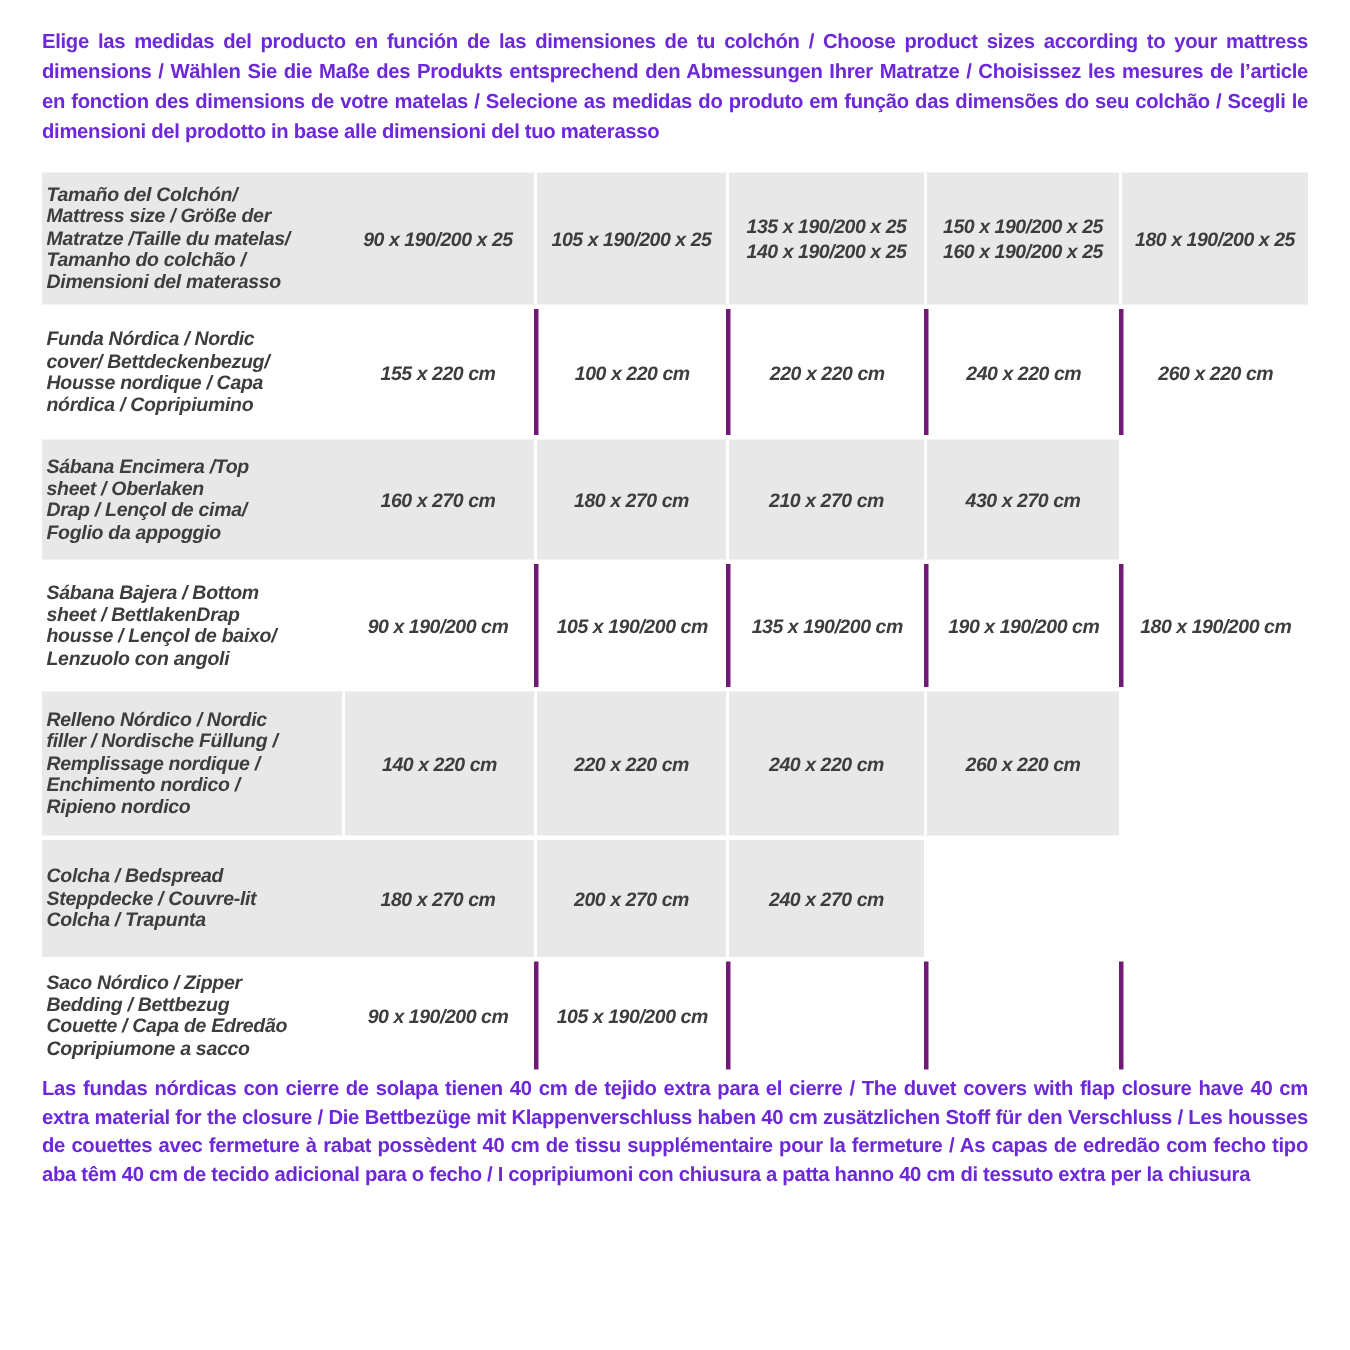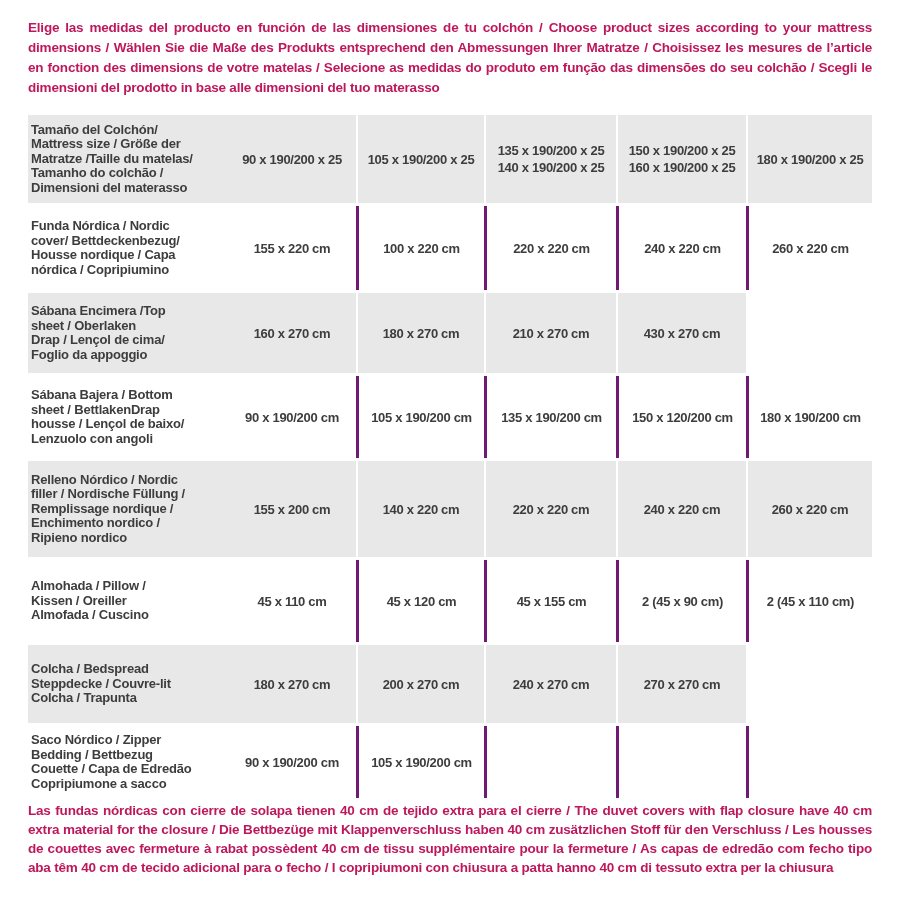--- a/index.html
+++ b/index.html
@@ -12,21 +12,21 @@
     width: 900px; height: 900px;
     padding: 18px 28px 10px 28px;
     color: #3d3d3d;
   }
   .intro, .footer-note {
     font-size: 13.5px;
     font-weight: bold;
     line-height: 20px;
     text-align: justify;
     letter-spacing: -0.2px;
-    color: #be185d;
+    color: #6d28d9;
   }
   .intro { margin-bottom: 17px; }
   .footer-note { margin-top: 0; line-height: 19px; }
   .size-table { width: 844px; }
   .row {
     display: grid;
     grid-template-columns: 200px 128px 128px 132px 130px 126px;
     margin-bottom: 3px;
   }
   .row.gray .cell { background: #e8e8e8; }
@@ -35,20 +35,21 @@
     align-items: center;
     justify-content: center;
     text-align: center;
     font-size: 13px;
     font-weight: bold;
     letter-spacing: -0.3px;
     padding: 6px 3px;
     white-space: pre-line;
     line-height: 17px;
     color: #3d3d3d;
+    font-style: italic;
   }
   .cell.label {
     justify-content: flex-start;
     text-align: left;
     line-height: 14.5px;
     padding-left: 3px;
     letter-spacing: -0.2px;
   }
   .row .cell.sep { border-left: 3px solid #701a75; }
   .row.gray .cell.sep { border-left: 2px solid #ffffff; }
@@ -101,56 +102,44 @@
     </div>
 
     <div class="row" style="min-height:82px">
       <div class="cell label">Sábana Bajera / Bottom
 sheet / BettlakenDrap
 housse / Lençol de baixo/
 Lenzuolo con angoli</div>
       <div class="cell value">90 x 190/200 cm</div>
       <div class="cell value sep">105 x 190/200 cm</div>
       <div class="cell value sep">135 x 190/200 cm</div>
-      <div class="cell value sep">150 x 120/200 cm</div>
+      <div class="cell value sep">190 x 190/200 cm</div>
       <div class="cell value sep">180 x 190/200 cm</div>
     </div>
 
     <div class="row gray" style="min-height:96px">
       <div class="cell label">Relleno Nórdico / Nordic
 filler / Nordische Füllung /
 Remplissage nordique /
 Enchimento nordico /
 Ripieno nordico</div>
-      <div class="cell value">155 x 200 cm</div>
       <div class="cell value sep">140 x 220 cm</div>
       <div class="cell value sep">220 x 220 cm</div>
       <div class="cell value sep">240 x 220 cm</div>
       <div class="cell value sep">260 x 220 cm</div>
     </div>
 
-    <div class="row" style="min-height:82px">
-      <div class="cell label">Almohada  / Pillow /
-Kissen / Oreiller
-Almofada / Cuscino</div>
-      <div class="cell value">45 x 110 cm</div>
-      <div class="cell value sep">45 x 120 cm</div>
-      <div class="cell value sep">45 x 155 cm</div>
-      <div class="cell value sep">2 (45 x 90 cm)</div>
-      <div class="cell value sep">2 (45 x 110 cm)</div>
-    </div>
 
     <div class="row gray" style="min-height:78px">
       <div class="cell label">Colcha / Bedspread
 Steppdecke / Couvre-lit
 Colcha / Trapunta</div>
       <div class="cell value">180 x 270 cm</div>
       <div class="cell value sep">200 x 270 cm</div>
       <div class="cell value sep">240 x 270 cm</div>
-      <div class="cell value sep">270 x 270 cm</div>
     </div>
 
     <div class="row" style="min-height:72px">
       <div class="cell label">Saco Nórdico / Zipper
 Bedding / Bettbezug
 Couette  / Capa de Edredão
 Copripiumone a sacco</div>
       <div class="cell value">90 x 190/200 cm</div>
       <div class="cell value sep">105 x 190/200 cm</div>
       <div class="cell value sep"></div>

